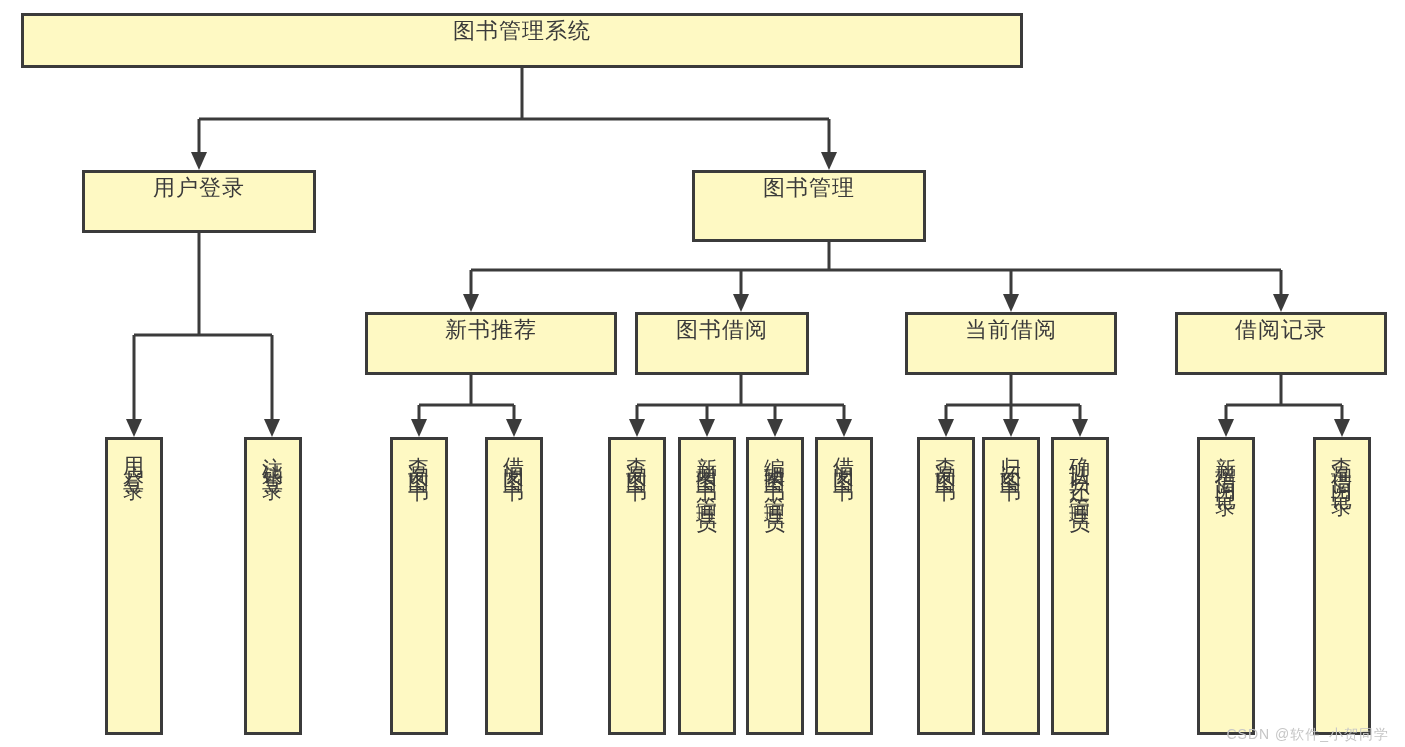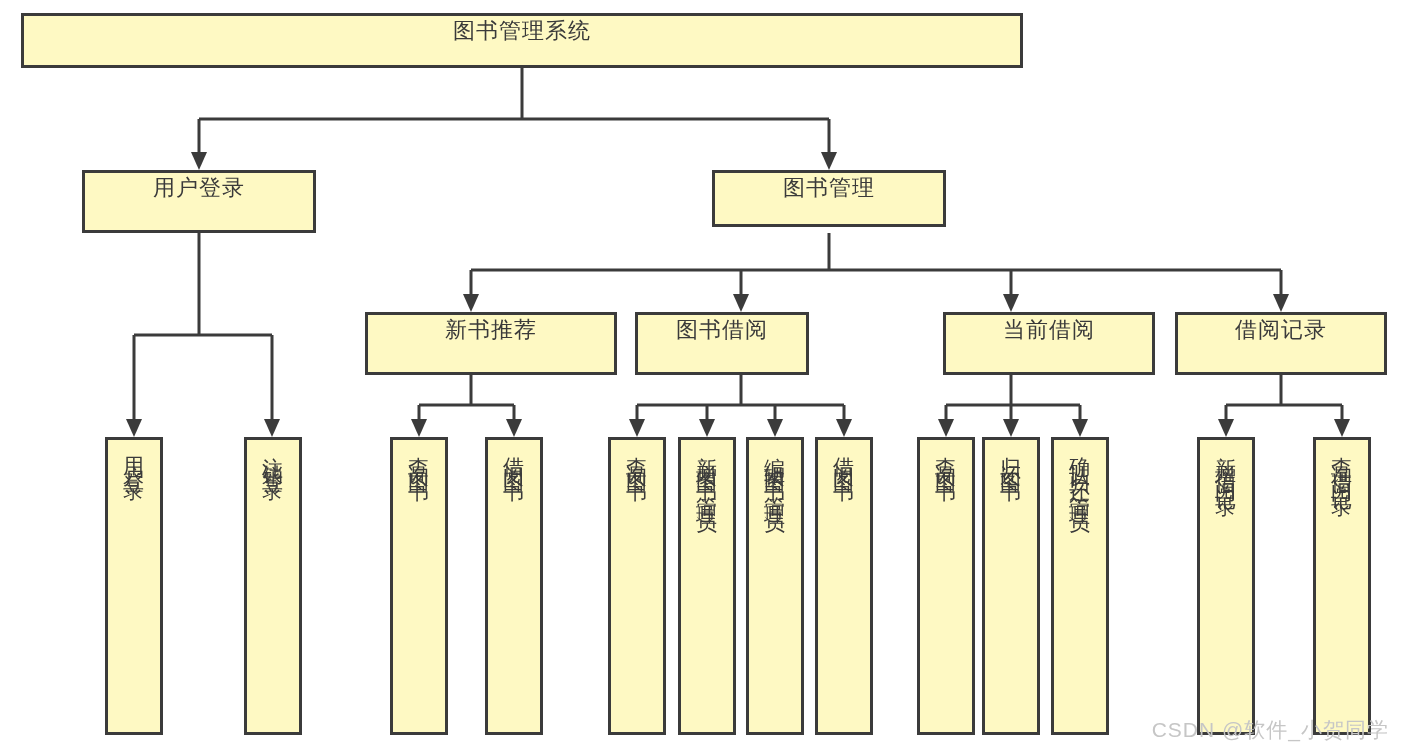--- a/index.html
+++ b/index.html
@@ -25,21 +25,21 @@
   .box.v{font-size:21px;}
   .box.v span{
     writing-mode:vertical-rl;
     text-orientation:mixed;
     letter-spacing:8px;
     line-height:1;
   }
   .watermark{
     position:absolute;
     right:16px;bottom:3px;
-    font-size:21px;
+    font-size:14px;
     color:#c6c6c6;
     letter-spacing:1px;
     z-index:5;
     white-space:nowrap;
   }
 </style>
 </head>
 <body>
 
 <div class="stage">
@@ -94,31 +94,31 @@
     </g>
   </svg>
 
   <div class="box h" style="left:21px;top:13px;width:1002px;height:55px">
     <span>图书管理系统</span>
   </div>
 
   <div class="box h" style="left:82px;top:170px;width:234px;height:63px">
     <span>用户登录</span>
   </div>
-  <div class="box h" style="left:712px;top:170px;width:234px;height:57px">
+  <div class="box h" style="left:692px;top:170px;width:234px;height:72px">
     <span>图书管理</span>
   </div>
 
   <div class="box h" style="left:365px;top:312px;width:252px;height:63px">
     <span>新书推荐</span>
   </div>
   <div class="box h" style="left:635px;top:312px;width:174px;height:63px">
     <span>图书借阅</span>
   </div>
-  <div class="box h" style="left:943px;top:312px;width:212px;height:63px">
+  <div class="box h" style="left:905px;top:312px;width:212px;height:63px">
     <span>当前借阅</span>
   </div>
   <div class="box h" style="left:1175px;top:312px;width:212px;height:63px">
     <span>借阅记录</span>
   </div>
 
   <div class="box v" style="left:105px;top:437px;width:58px;height:298px">
     <span>用户登录</span>
   </div>
   <div class="box v" style="left:244px;top:437px;width:58px;height:298px">

